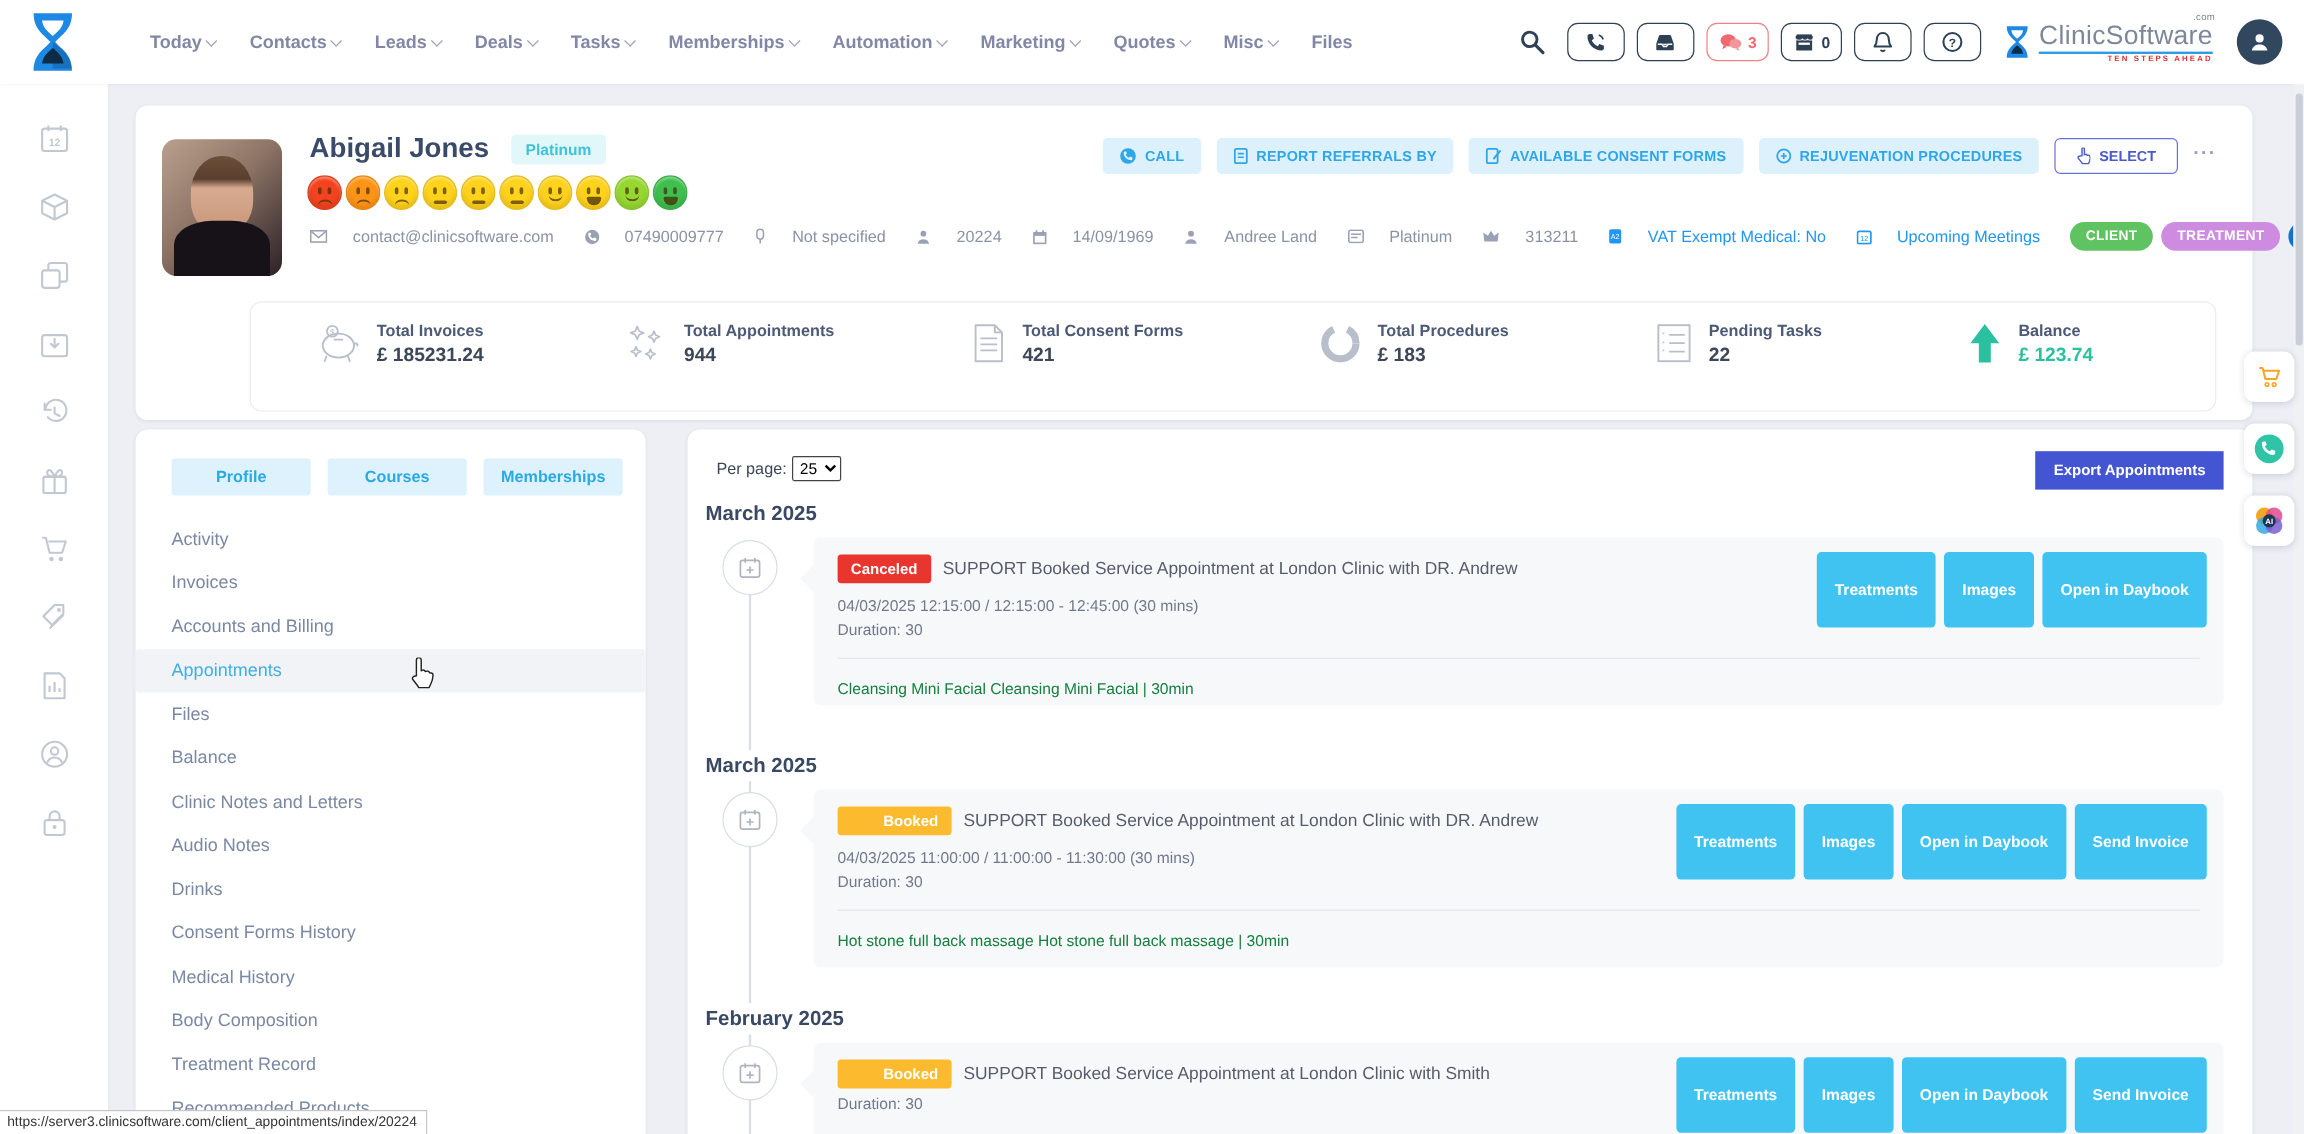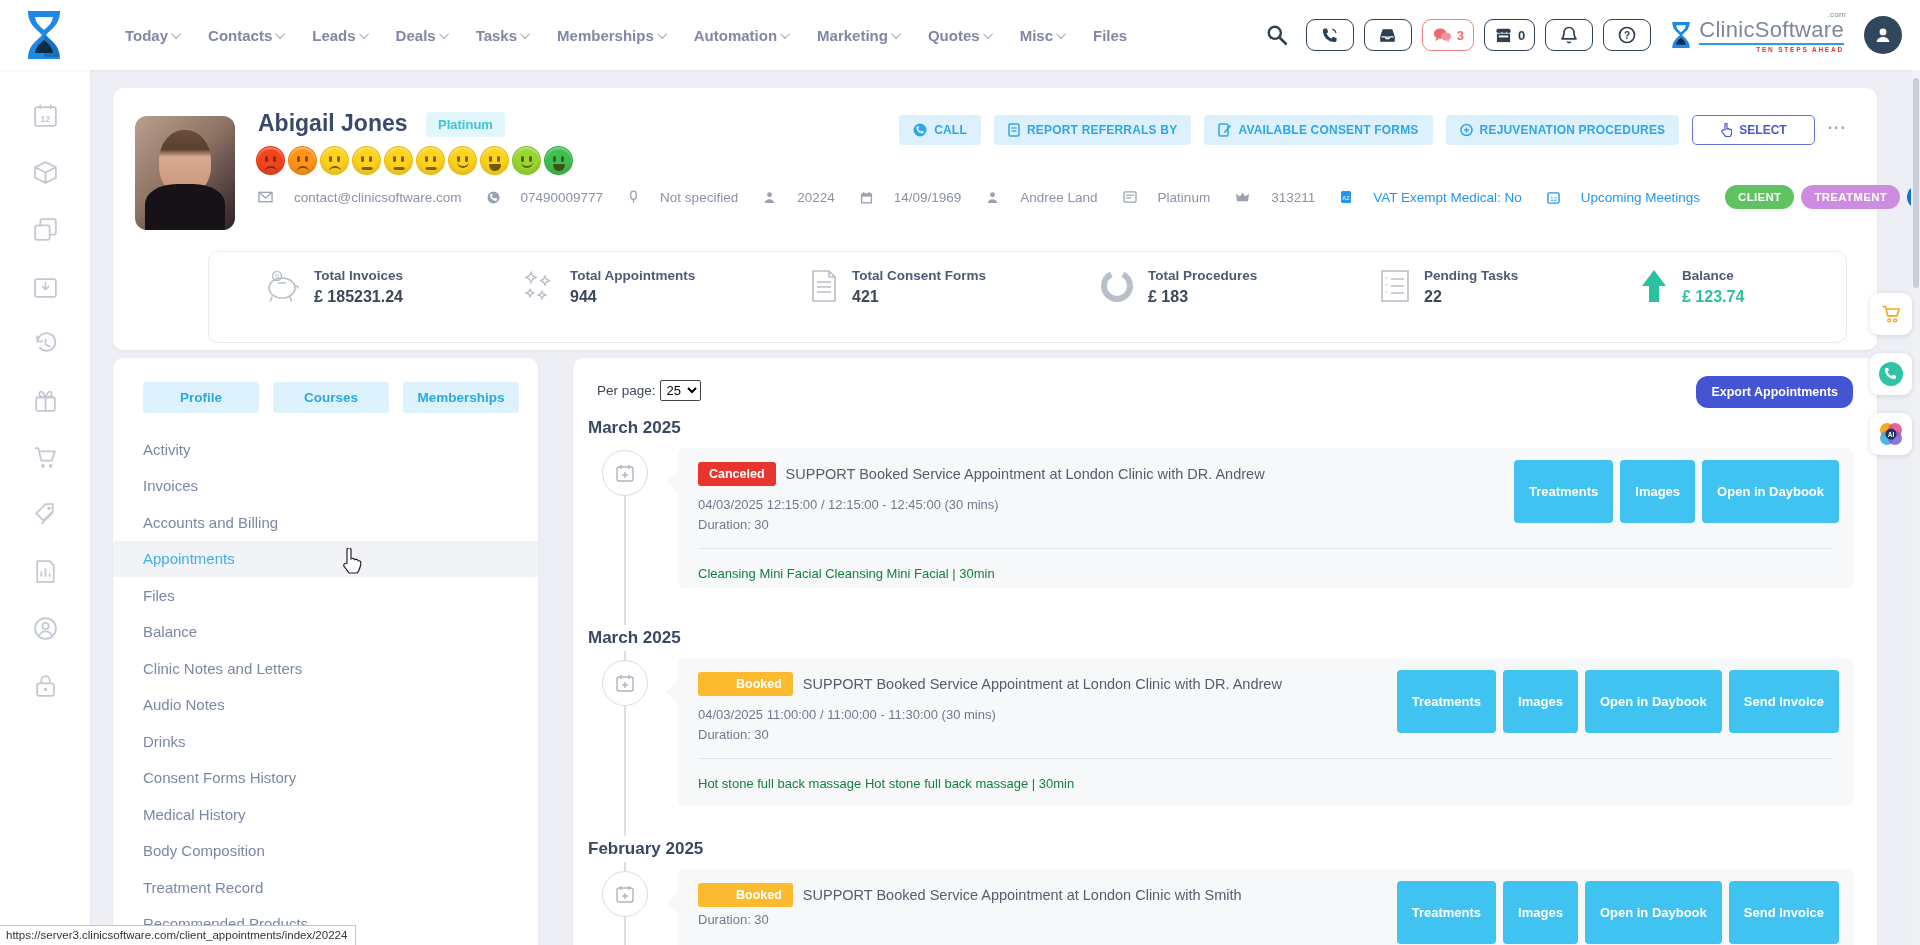--- a/index.html
+++ b/index.html
@@ -46,42 +46,42 @@
   .mouth.neutral{top:20px;width:11px;height:2.5px;background:rgba(70,45,5,.7);border-radius:2px;}
   .mouth.smile{top:15px;width:12px;height:6px;border-bottom:2.5px solid rgba(70,45,5,.7);border-radius:50%/0 0 100% 100%;}
   .mouth.open{top:17px;width:12px;height:7px;background:rgba(70,45,5,.75);border-radius:2px 2px 9px 9px;}
   .contact-row{position:absolute;left:145px;top:96px;display:flex;align-items:center;gap:25px;white-space:nowrap;}
   .c-item{display:flex;align-items:center;gap:21px;font-size:13.5px;color:#8a92a6;cursor:default;}
   .c-item.link{color:#2196f3;cursor:pointer;}
   .pill{padding:6px 13px;border-radius:14px;font-size:11.5px;font-weight:700;color:#fff;letter-spacing:.3px;cursor:pointer;}
   .pill.add{background:#fff;color:#555;border:1px solid #c9ccd4;font-weight:600;}
   .actions-row{position:absolute;right:30px;top:27px;display:flex;gap:13px;}
   .chip-btn{display:flex;align-items:center;gap:7px;background:#ddf1fd;color:#2ea6e8;font-size:12px;font-weight:700;padding:8px 14px;border-radius:4px;letter-spacing:.2px;cursor:pointer;}
-  .select-btn{display:flex;align-items:center;gap:7px;background:#fff;border:1.5px solid #6573d6;color:#4a5ac9;font-size:12px;font-weight:700;padding:7px 27px;border-radius:5px;cursor:pointer;}
+  .select-btn{display:flex;align-items:center;gap:7px;background:#fff;border:1.5px solid #6573d6;color:#4a5ac9;font-size:12px;font-weight:700;padding:7px 17px;border-radius:5px;cursor:pointer;}
   .more-dots{color:#9aa0b4;font-size:16px;font-weight:700;letter-spacing:2px;cursor:pointer;}
 
   .stats-box{position:absolute;left:95px;right:30px;top:163px;height:92px;border:1px solid #e9ebf1;border-radius:10px;}
   .stat{position:absolute;top:16px;display:flex;align-items:flex-start;gap:13px;}
   .stat .lbl{font-size:13.5px;color:#4d5a75;font-weight:600;margin-bottom:5px;}
   .stat .val{font-size:16px;color:#3c4758;font-weight:700;}
   .stat.teal .val{color:#2bc1a0;}
 
   
   .side-card{left:113px;top:358px;width:425px;height:600px;}
   .tabs{display:flex;gap:14px;padding:24px 0 0 30px;}
   .tab{width:116px;text-align:center;background:#ddf2fd;color:#2ba9e2;font-size:13.5px;font-weight:700;padding:8px 0;border-radius:3px;cursor:pointer;}
   .menu{margin-top:18px;}
   .menu-item{height:36.5px;display:flex;align-items:center;padding-left:30px;font-size:15px;color:#7a88a3;cursor:pointer;}
   .menu-item.active{background:#f1f3f6;color:#41aee6;border-radius:3px;}
 
   
   .appt-card{left:573px;top:358px;width:1304px;height:600px;overflow:hidden;}
   .perpage{position:absolute;left:24px;top:22px;font-size:13.5px;color:#3c4658;display:flex;align-items:center;gap:4px;}
   .perpage select{font-size:13px;padding:1px 2px;border:1.5px solid #444;border-radius:2px;background:#fff;}
-  .export-btn{position:absolute;right:24px;top:18px;background:#4355d2;color:#fff;font-size:12.5px;font-weight:700;padding:9px 15px;border-radius:12px;cursor:pointer;}
+  .export-btn{position:absolute;right:24px;top:18px;background:#4355d2;color:#fff;font-size:12.5px;font-weight:700;padding:9px 15px;border-radius:0;cursor:pointer;}
   .tl-line{position:absolute;left:51px;top:112px;width:1.5px;bottom:0;background:#dadee5;z-index:0;}
   .month-h{position:absolute;left:15px;font-size:17px;font-weight:700;color:#394863;background:#fff;z-index:3;padding:3px 10px 3px 0;}
   .tl-circle{position:absolute;left:29px;width:46px;height:46px;border-radius:50%;background:#fff;border:1.5px solid #d9dde4;z-index:2;display:flex;align-items:center;justify-content:center;}
   .appt{position:absolute;left:105px;right:24px;background:#f7f8fa;border-radius:6px;padding:14px 20px;z-index:1;}
   .appt:before{content:"";position:absolute;left:-8px;top:26px;width:16px;height:16px;background:#f7f8fa;transform:rotate(45deg);}
   .appt-title-row{display:flex;align-items:center;gap:10px;padding-right:430px;}
   .status-badge{padding:5px 11px;border-radius:3px;font-size:12.5px;font-weight:700;color:#fff;flex:none;}
   .status-badge.canceled{background:#e8352e;}
   .status-badge.booked{background:#fcbb2f;padding-left:38px;}
   .appt-title{font-size:14.5px;color:#565c6c;}

